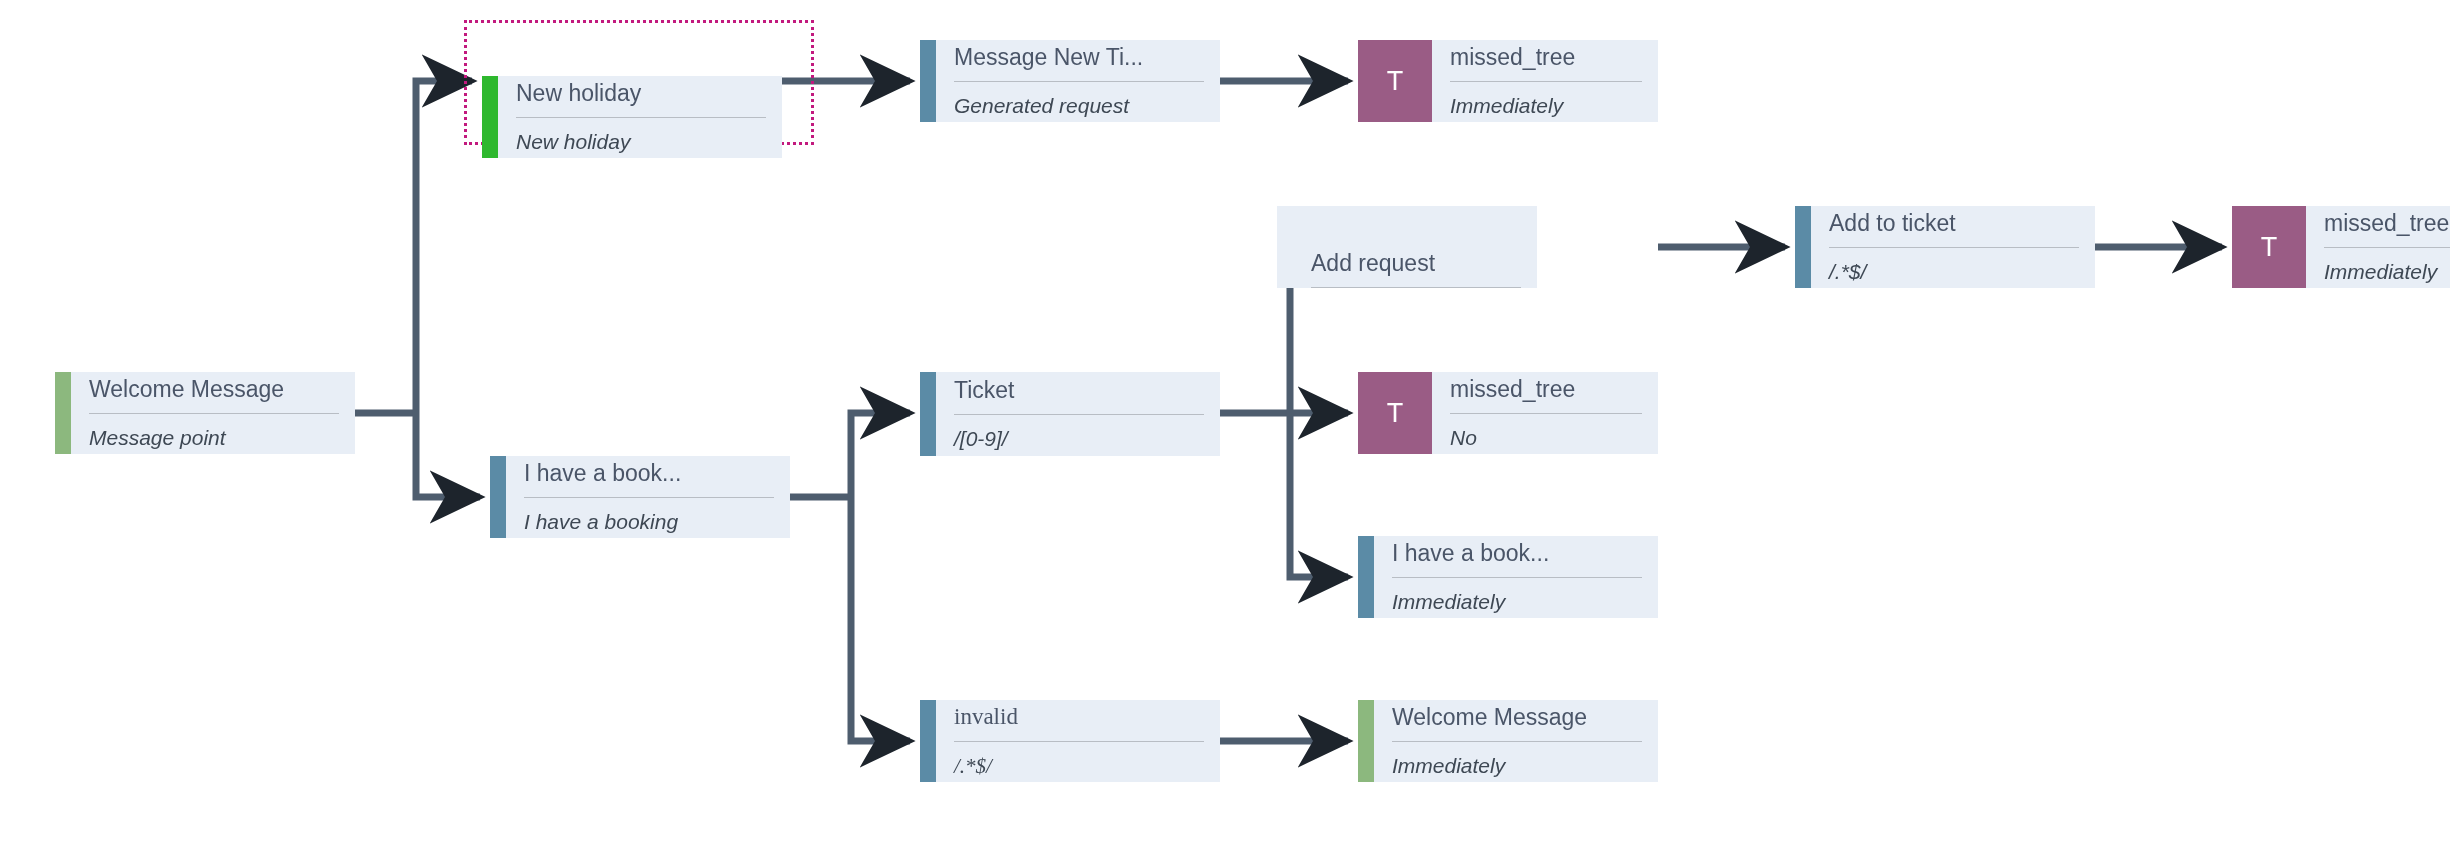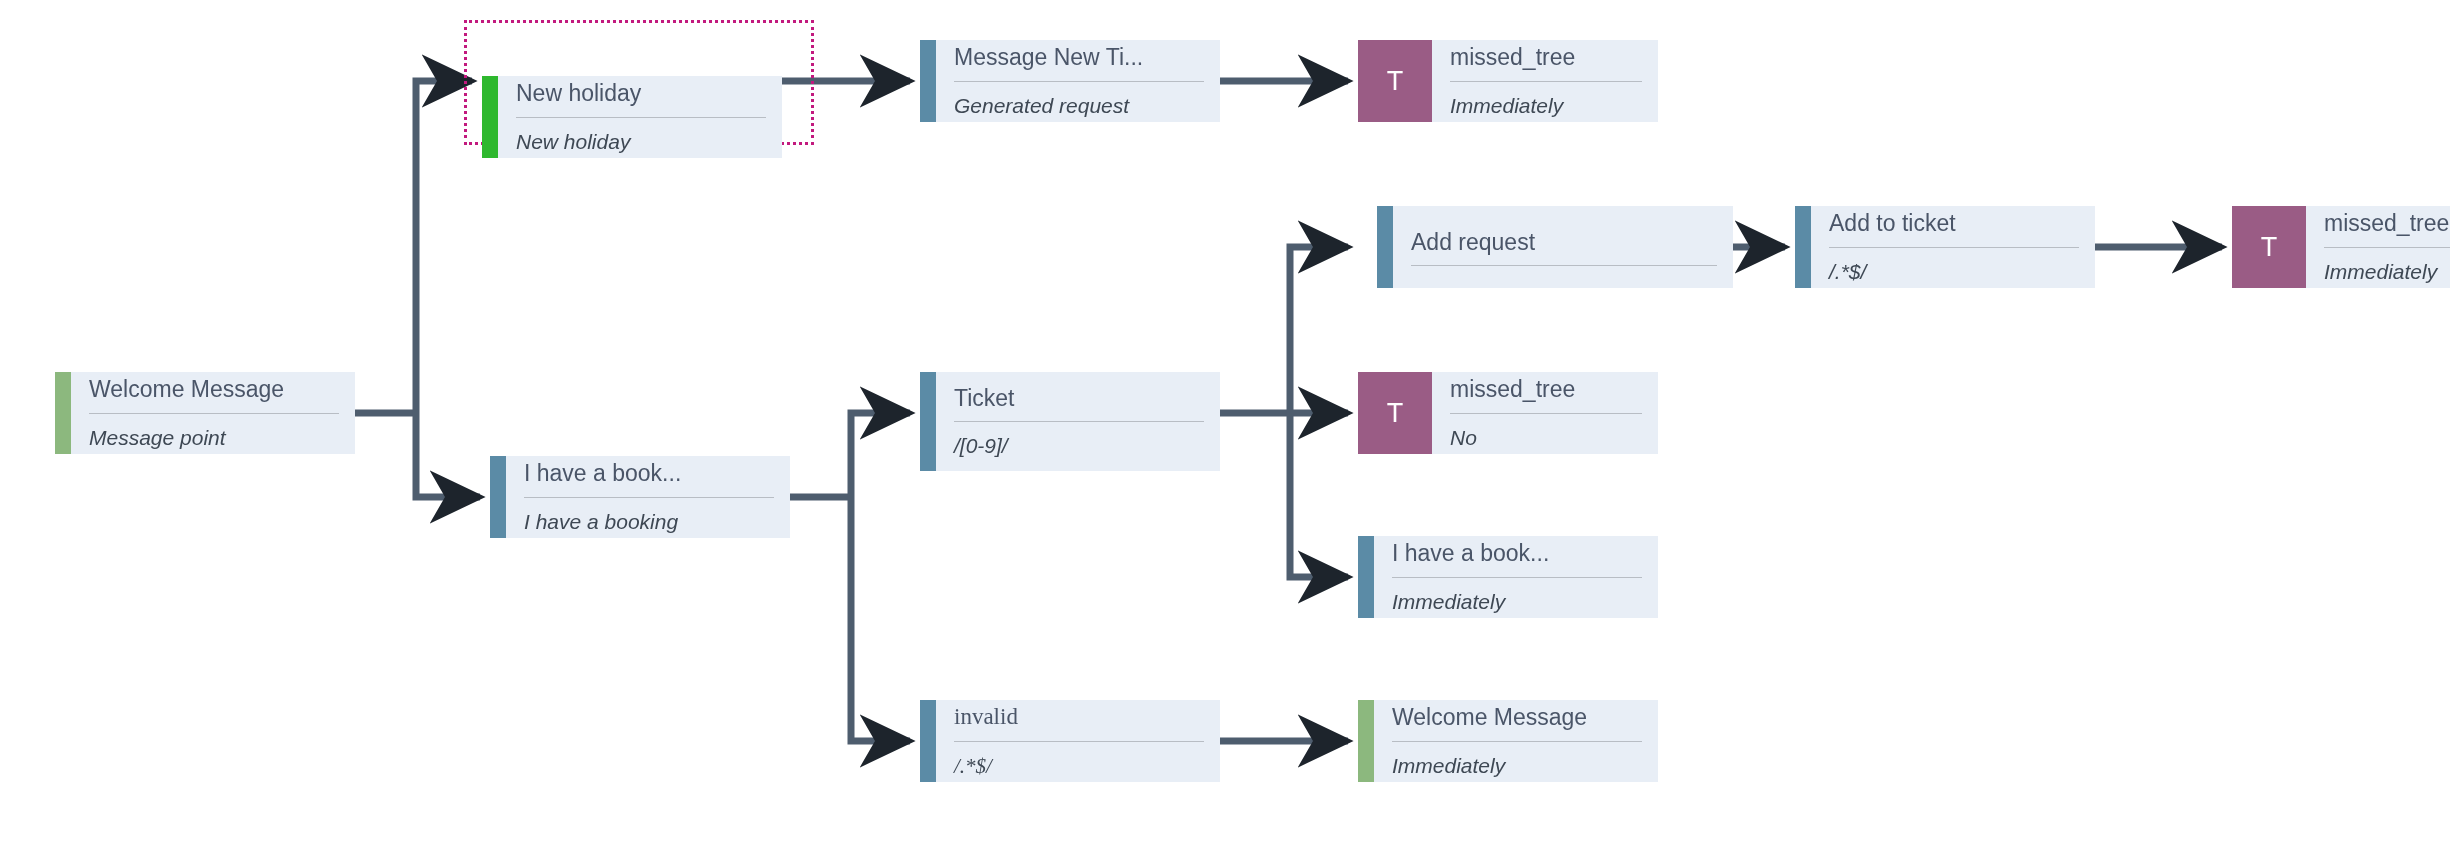--- a/index.html
+++ b/index.html
@@ -151,21 +151,21 @@
   </div>
 
   <div class="node" style="left:1358px; top:40px; width:300px; height:82px;">
     <div class="node-icon">T</div>
     <div class="node-body">
       <div class="node-title">missed_tree</div>
       <div class="node-sub">Immediately</div>
     </div>
   </div>
 
-  <div class="node" style="left:1377px; top:206px; width:356px; height:82px;">
+  <div class="node" style="left:1277px; top:206px; width:260px; height:82px;align-items:flex-end;">
     <div class="node-accent blue"></div>
     <div class="node-body">
       <div class="node-title">Add request</div>
     </div>
   </div>
 
   <div class="node" style="left:1795px; top:206px; width:300px; height:82px;">
     <div class="node-accent blue"></div>
     <div class="node-body">
       <div class="node-title">Add to ticket</div>
@@ -182,21 +182,21 @@
   </div>
 
   <div class="node" style="left:490px; top:456px; width:300px; height:82px;">
     <div class="node-accent blue"></div>
     <div class="node-body">
       <div class="node-title">I have a book...</div>
       <div class="node-sub">I have a booking</div>
     </div>
   </div>
 
-  <div class="node" style="left:920px; top:372px; width:300px; height:99px;">
+  <div class="node" style="left:920px; top:372px; width:300px; height:84px;">
     <div class="node-accent blue"></div>
     <div class="node-body">
       <div class="node-title">Ticket</div>
       <div class="node-sub">/[0-9]/</div>
     </div>
   </div>
 
   <div class="node" style="left:1358px; top:372px; width:300px; height:82px;">
     <div class="node-icon">T</div>
     <div class="node-body">

